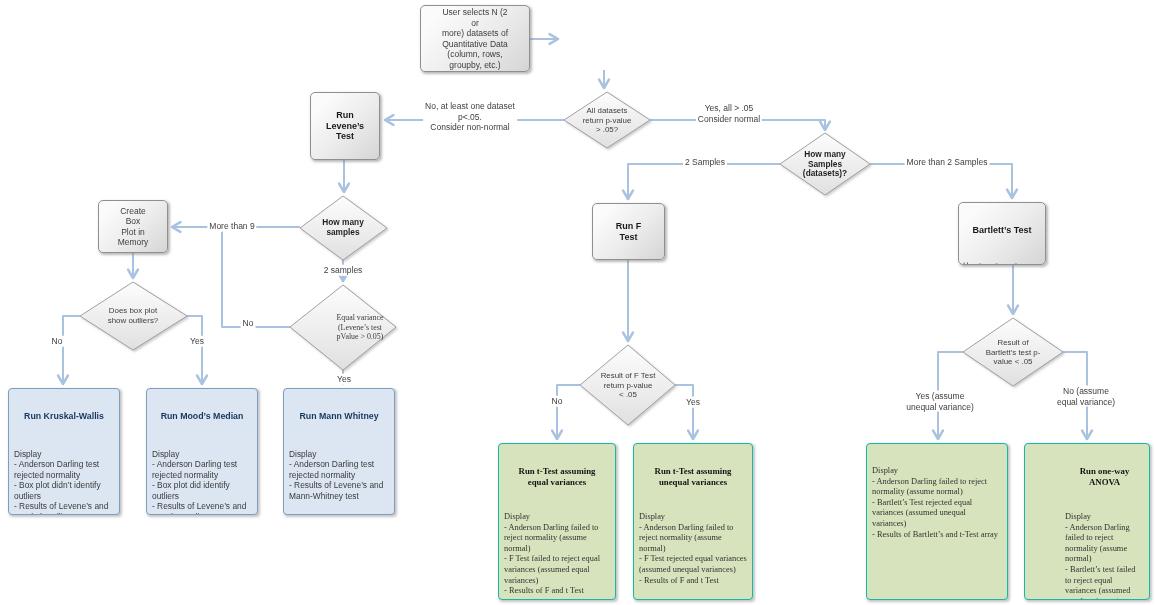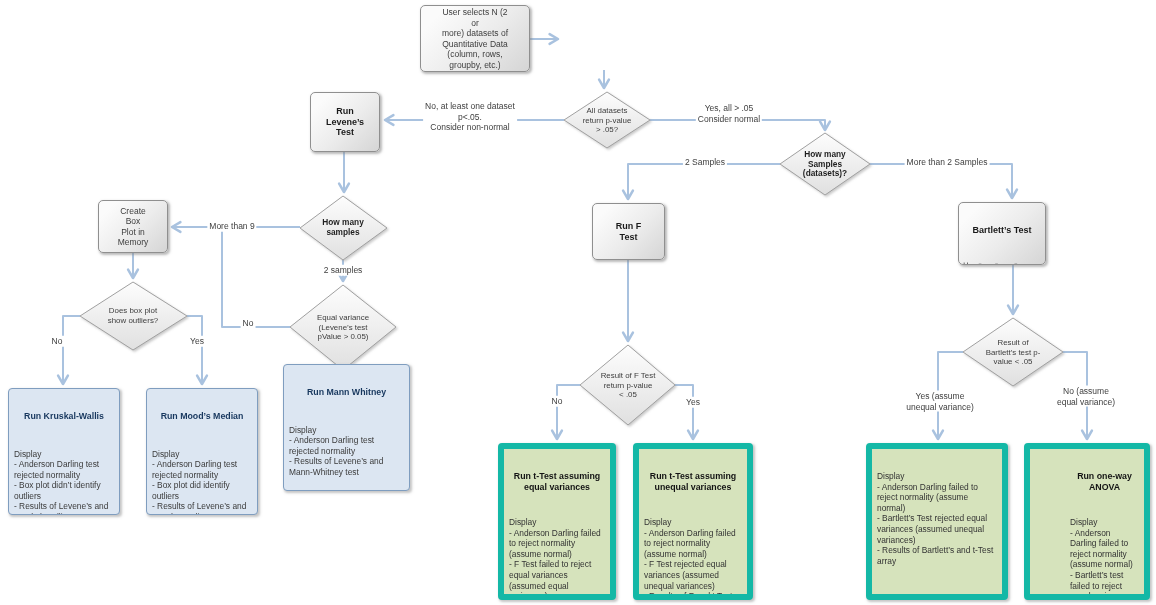--- a/index.html
+++ b/index.html
@@ -27,21 +27,21 @@
 
   
   .rnode{border-radius:4px;padding:4px 5px 2px;overflow:hidden;
     box-shadow:1.5px 1.5px 2.5px rgba(140,140,140,.5);}
   .rnode .title{display:block;text-align:center;font-weight:bold;font-size:8.8px;
     line-height:10.5px;margin-bottom:9px;white-space:pre-line;}
   .rnode .body{display:block;text-align:left;font-size:8.4px;line-height:10.6px;white-space:pre-line;}
   .blue{background:#dce6f2;border:1px solid #7f9dbf;}
   .blue .title{color:#17375e;}
   .blue .body{color:#3b3b3b;}
-  .green{background:#d6e3bc;border:6px solid #14b8a6;}
+  .green{background:#d6e3bc;border:1px solid #14b8a6;font-family:Liberation Serif, serif;}
   .green .title{color:#141414;margin-bottom:7px;}
   .green .body{color:#333333;}
 
   
   .dlabel{text-align:center;transform:translate(-50%,-50%);color:#3d3d3d;
     font-size:7.9px;line-height:9.6px;}
   .dlabel.bold{font-weight:bold;color:#1f1f1f;font-size:8.3px;}
 
   
   .elabel{text-align:center;transform:translate(-50%,-50%);color:#404040;
@@ -98,38 +98,38 @@
       <polygon points="580,385 628,345 675,385 628,425"></polygon>
       <polygon points="963,352 1013,318 1063,352 1013,386"></polygon>
     </g>
   </svg>
 
   <div class="node pnode" style="left:420px;top:5px;width:110px;height:67px;">User selects N (2 or
 more) datasets of
 Quantitative Data
 (column, rows,
 groupby, etc.)</div>
-  <div class="node pnode bold" style="left:310px;top:92px;width:70px;height:60px;">Run Levene’s
+  <div class="node pnode bold" style="left:310px;top:92px;width:70px;height:68px;">Run Levene’s
 Test</div>
   <div class="node pnode bold" style="left:592px;top:203px;width:73px;height:57px;">Run F Test</div>
   <div class="node pnode" style="left:98px;top:200px;width:70px;height:53px;">Create Box
 Plot in Memory</div>
   <div class="node tnode" style="left:958px;top:202px;width:88px;height:63px;">
     <span class="title">Bartlett’s Test</span>
     <span class="body dejavu">H₀: σ₁= σ₂ = σₙ
 H1: at least one is
 different</span>
   </div>
 
   <div class="dlabel" style="left:607px;top:120px;">All datasets
 return p-value
 &gt; .05?</div>
   <div class="dlabel bold" style="left:343px;top:228px;">How many
 samples</div>
-  <div class="dlabel" style="left:343px;top:327px;">Equal variance
+  <div class="dlabel" style="left:360px;top:327px;font-family:Liberation Serif, serif;">Equal variance
 (Levene’s test
 pValue &gt; 0.05)</div>
   <div class="dlabel" style="left:133px;top:316px;">Does box plot
 show outliers?</div>
   <div class="dlabel bold" style="left:825px;top:164px;">How many
 Samples
 (datasets)?</div>
   <div class="dlabel" style="left:628px;top:385px;">Result of F Test
 return p-value
 &lt; .05</div>
@@ -164,21 +164,21 @@
 - Box plot didn’t identify outliers
 - Results of Levene’s and Kruskal-Wallis test</span>
   </div>
   <div class="node rnode blue" style="left:146px;top:388px;width:112px;height:127px;">
     <span class="title">Run Mood’s Median</span>
     <span class="body">Display
 - Anderson Darling test rejected normality
 - Box plot did identify outliers
 - Results of Levene’s and Mood’s Median test</span>
   </div>
-  <div class="node rnode blue" style="left:283px;top:364px;width:127px;height:127px;">
+  <div class="node rnode blue" style="left:283px;top:388px;width:112px;height:127px;">
     <span class="title">Run Mann Whitney</span>
     <span class="body">Display
 - Anderson Darling test rejected normality
 - Results of Levene’s and Mann-Whitney test</span>
   </div>
 
   <div class="node rnode green" style="left:498px;top:443px;width:118px;height:157px;">
     <span class="title">Run t-Test assuming
 equal variances</span>
     <span class="body">Display

